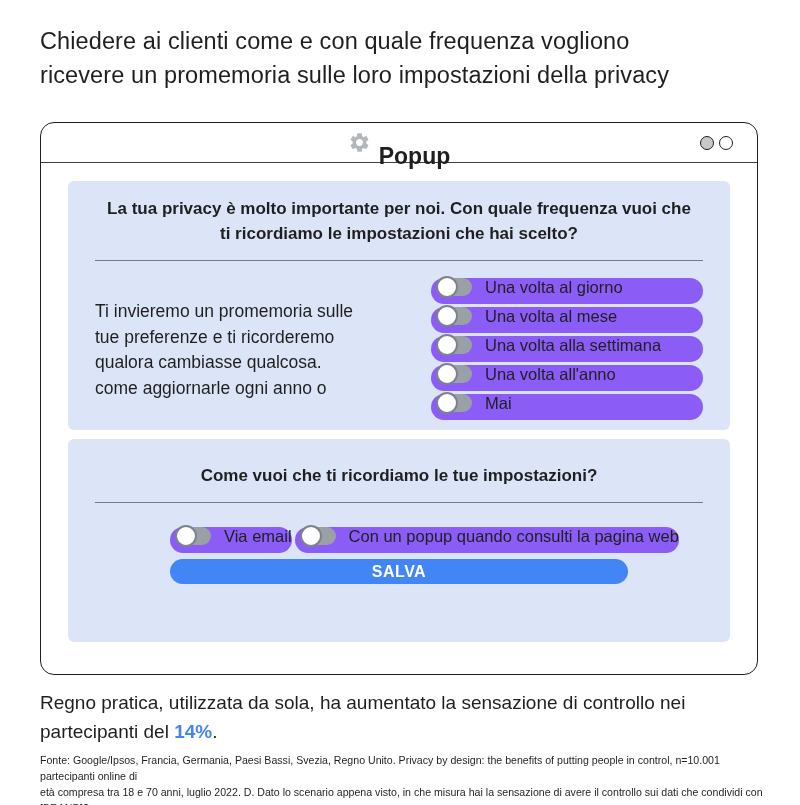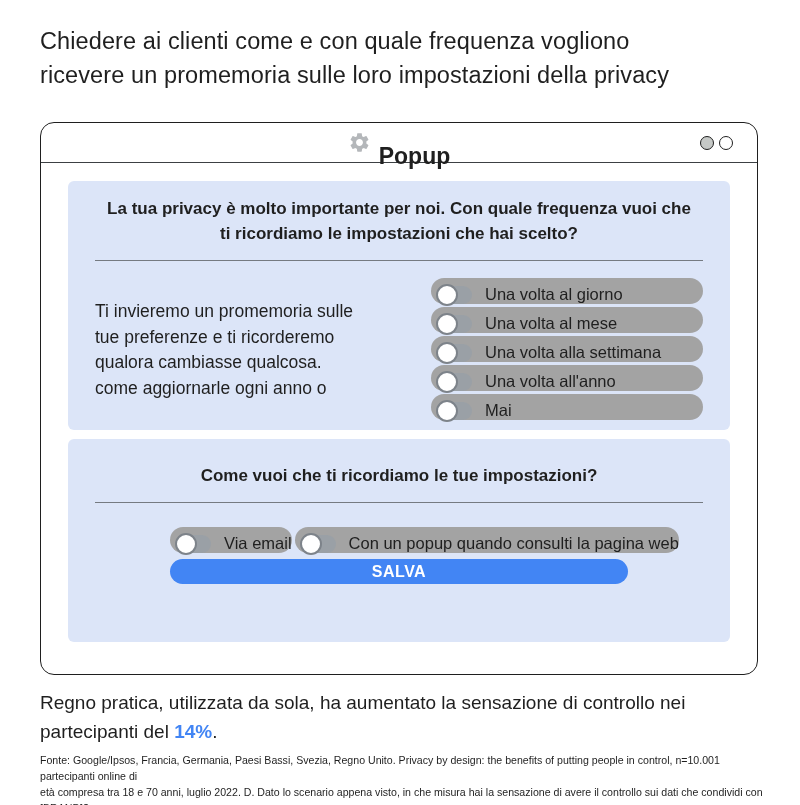--- a/index.html
+++ b/index.html
@@ -77,22 +77,22 @@
     font-size: 17.5px; line-height: 25.5px; color: #1f1f1f;
   }
   .panel1-desc span { display: block; }
   .options-col {
     margin-left: auto; width: 272px;
     display: flex; flex-direction: column; gap: 3px;
   }
 
   
   .option-row {
-    height: 26px; background: #a3a3a3; border-radius: 13px;
-    display: flex; align-items: flex-end;
+    height: 26px; background: #8b5cf6; border-radius: 13px;
+    display: flex; align-items: flex-start;
     padding-left: 7px; overflow: visible;
     cursor: pointer;
   }
   .option-label {
     font-size: 16.5px; color: #1f1f1f; margin-left: 13px;
     white-space: nowrap;
   }
   .toggle {
     position: relative; width: 34px; height: 18px;
     background: #9aa0a6; border-radius: 9px;

